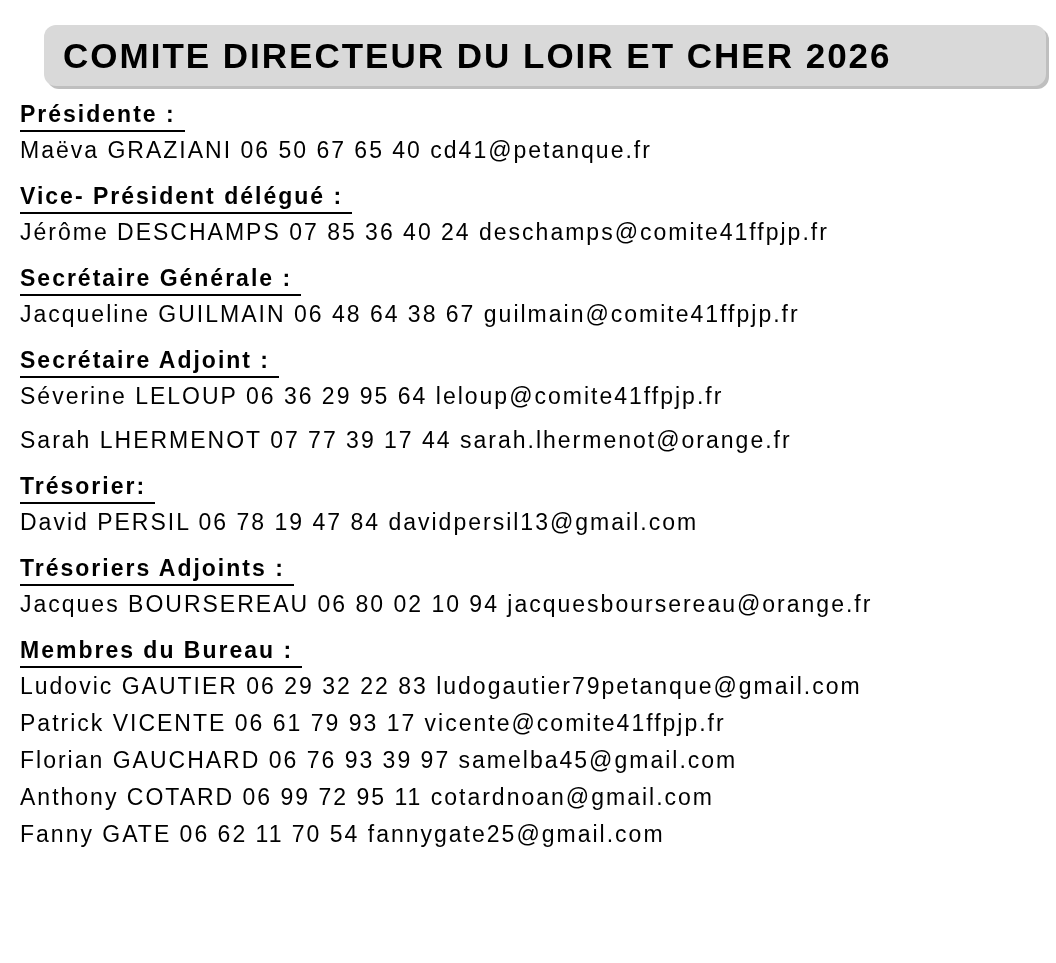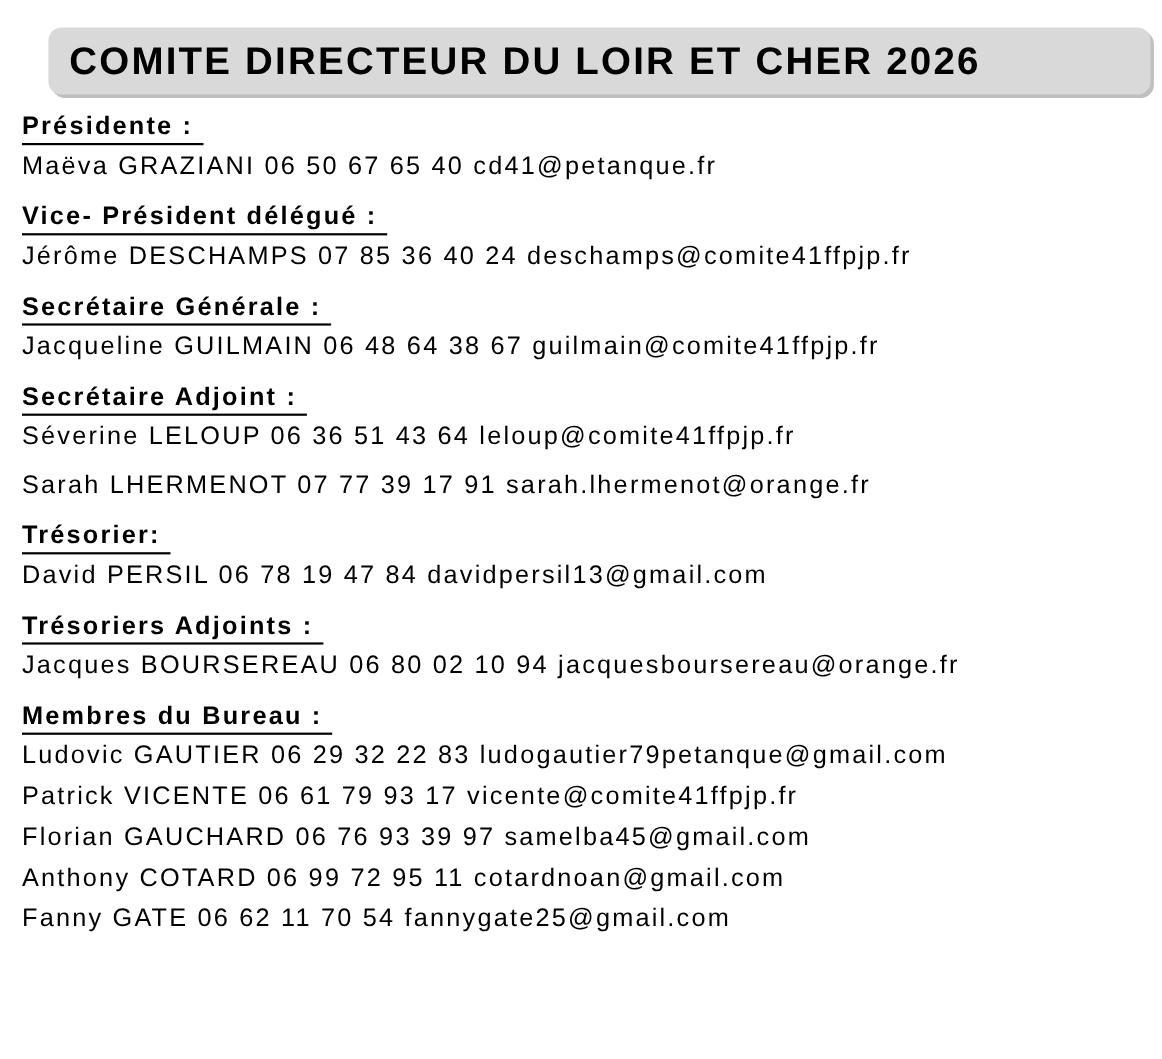--- a/index.html
+++ b/index.html
@@ -78,22 +78,22 @@
   </div>
 
 
   <div class="section">
     <h2 class="heading"><span>Secrétaire Générale :</span></h2>
     <p class="entry">Jacqueline GUILMAIN 06 48 64 38 67 guilmain@comite41ffpjp.fr</p>
   </div>
 
   <div class="section">
     <h2 class="heading"><span>Secrétaire Adjoint :</span></h2>
-    <p class="entry">Séverine LELOUP 06 36 51 43 64 leloup@comite41ffpjp.fr</p>
-    <p class="entry spaced">Sarah LHERMENOT 07 77 39 17 91 sarah.lhermenot@orange.fr</p>
+    <p class="entry">Séverine LELOUP 06 36 29 95 64 leloup@comite41ffpjp.fr</p>
+    <p class="entry spaced">Sarah LHERMENOT 07 77 39 17 44 sarah.lhermenot@orange.fr</p>
   </div>
 
   <div class="section">
     <h2 class="heading"><span>Trésorier:</span></h2>
     <p class="entry">David PERSIL 06 78 19 47 84 davidpersil13@gmail.com</p>
   </div>
 
   <div class="section">
     <h2 class="heading"><span>Trésoriers Adjoints :</span></h2>
     <p class="entry">Jacques BOURSEREAU 06 80 02 10 94 jacquesboursereau@orange.fr</p>

